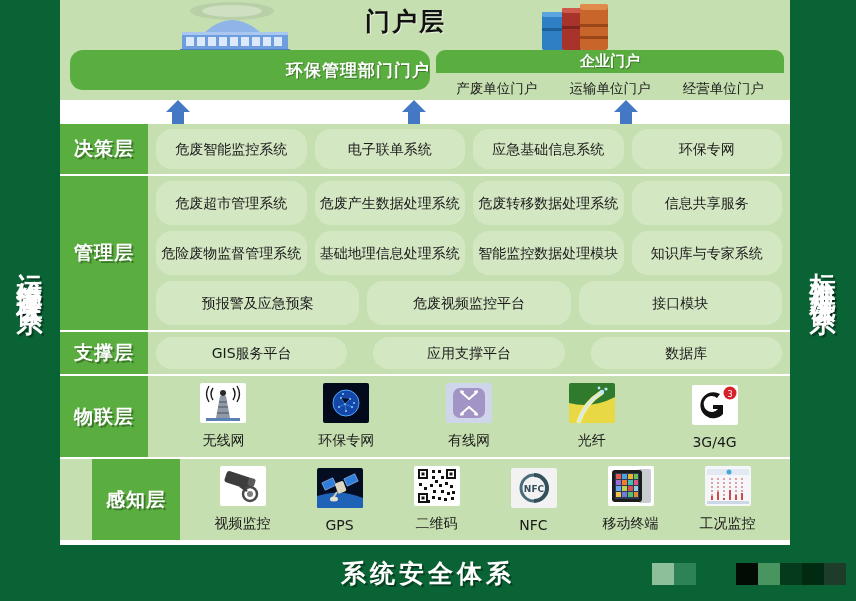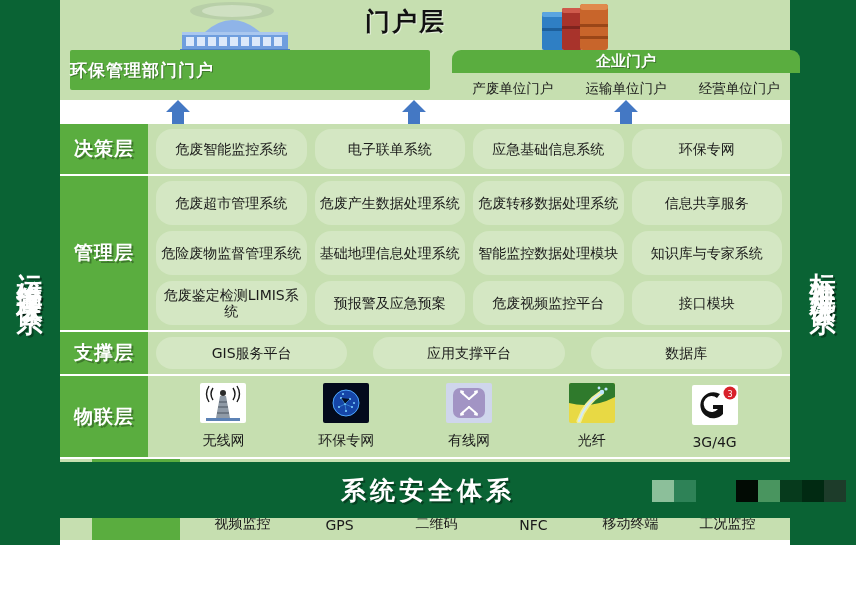--- a/index.html
+++ b/index.html
@@ -5,21 +5,21 @@
 <style>
   html,body{margin:0;padding:0;}
   body{
     width:856px;height:601px;
     background:#ffffff;
     font-family:"DejaVu Sans","Liberation Sans",sans-serif;
     overflow:hidden;position:relative;
   }
 
   
-  #diagram{position:absolute;left:0;top:0;width:856px;height:518px;background:#ffffff;text-decoration:underline;}
+  #diagram{position:absolute;left:0;top:0;width:856px;height:601px;background:#ffffff;text-decoration:underline;}
 
   
   .rail{
     position:absolute;top:0;width:60px;height:545px;
     background:#0a6334;
     display:flex;align-items:center;justify-content:center;
   }
   .rail.left{left:0;}
   .rail.right{right:0;width:66px;}
   .rail-text{
@@ -56,37 +56,37 @@
     box-sizing:border-box;
   }
   .portal-title{
     position:absolute;left:305px;top:5px;
     font-size:25px;font-weight:bold;color:#111;
     text-shadow:1px 1px 0 rgba(255,255,255,.6);
     letter-spacing:2px;
   }
   .gov-portal{
     position:absolute;left:10px;top:50px;width:360px;height:40px;
-    background:#5aad3f;border-radius:2px;
-    display:flex;align-items:center;justify-content:flex-start;
+    background:#5aad3f;border-radius:13px;
+    display:flex;align-items:center;justify-content:flex-end;
     color:#fff;font-size:17px;font-weight:bold;letter-spacing:1px;
     text-shadow:1px 1px 0 rgba(0,0,0,.3);
   }
   .ent-portal{
-    position:absolute;left:392px;top:50px;width:348px;height:48px;
+    position:absolute;left:376px;top:50px;width:348px;height:48px;
   }
   .ent-head{
     height:23px;background:#5aad3f;border-radius:9px 9px 0 0;
     display:flex;align-items:center;justify-content:center;
     color:#fff;font-size:15px;font-weight:bold;
     text-shadow:1px 1px 0 rgba(0,0,0,.3);
   }
   .ent-sub{
-    height:25px;display:flex;align-items:flex-start;justify-content:space-around;
-    font-size:13.5px;color:#1a1a1a;padding:7px 4px;
+    height:25px;display:flex;align-items:flex-end;justify-content:space-around;
+    font-size:13.5px;color:#1a1a1a;padding:0 4px;
   }
   .ent-sub span{white-space:nowrap;}
 
   
   .art-building{position:absolute;left:110px;top:2px;width:130px;height:52px;}
   .art-barrels{position:absolute;left:480px;top:2px;width:82px;height:50px;}
 
   
   .arrow-strip{position:relative;height:24px;width:730px;background:#ffffff;}
   .arrow{position:absolute;bottom:0;width:26px;height:24px;}
@@ -227,21 +227,20 @@
           <div class="cell tall">危废转移数据处理系统</div>
           <div class="cell tall">信息共享服务</div>
         </div>
         <div class="row">
           <div class="cell tall">危险废物监督管理系统</div>
           <div class="cell tall">基础地理信息处理系统</div>
           <div class="cell tall">智能监控数据处理模块</div>
           <div class="cell tall">知识库与专家系统</div>
         </div>
         <div class="row">
-          <div class="cell tall">危废鉴定检测LIMIS系统</div>
           <div class="cell tall">预报警及应急预案</div>
           <div class="cell tall">危废视频监控平台</div>
           <div class="cell tall">接口模块</div>
         </div>
       </div>
     </div>
 
     <div class="layer">
       <div class="layer-label">支撑层</div>
       <div class="layer-body">

